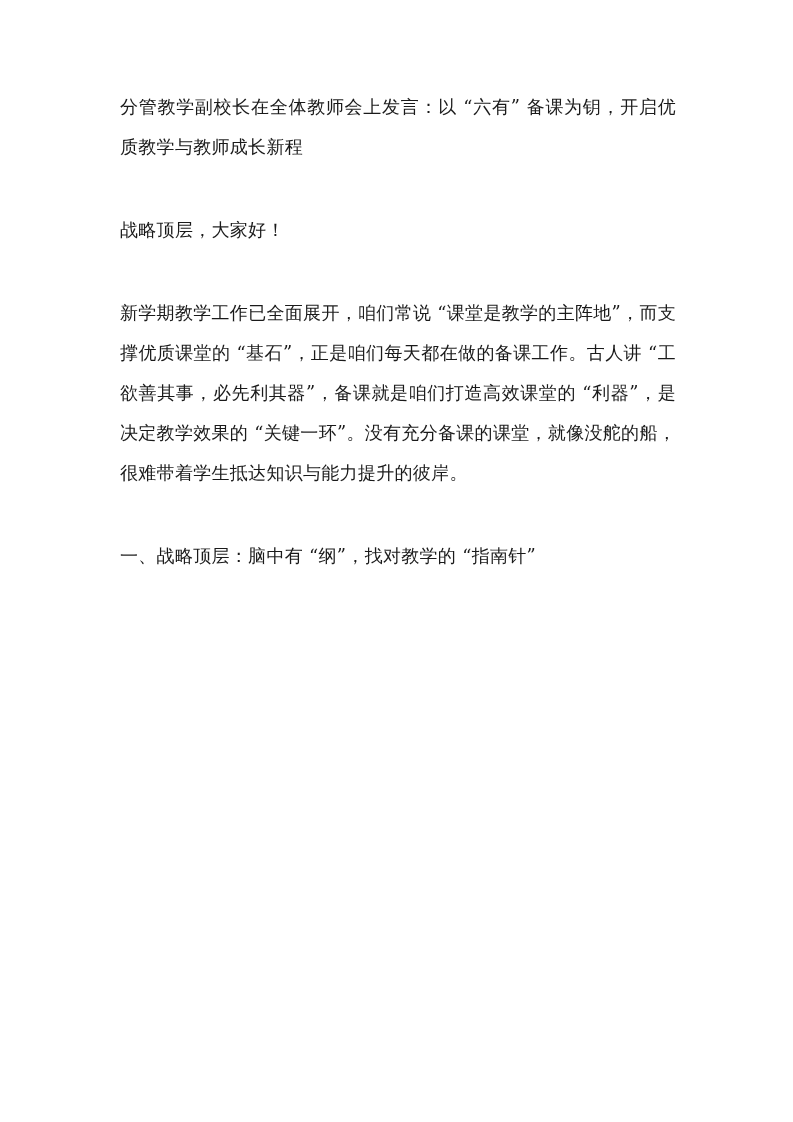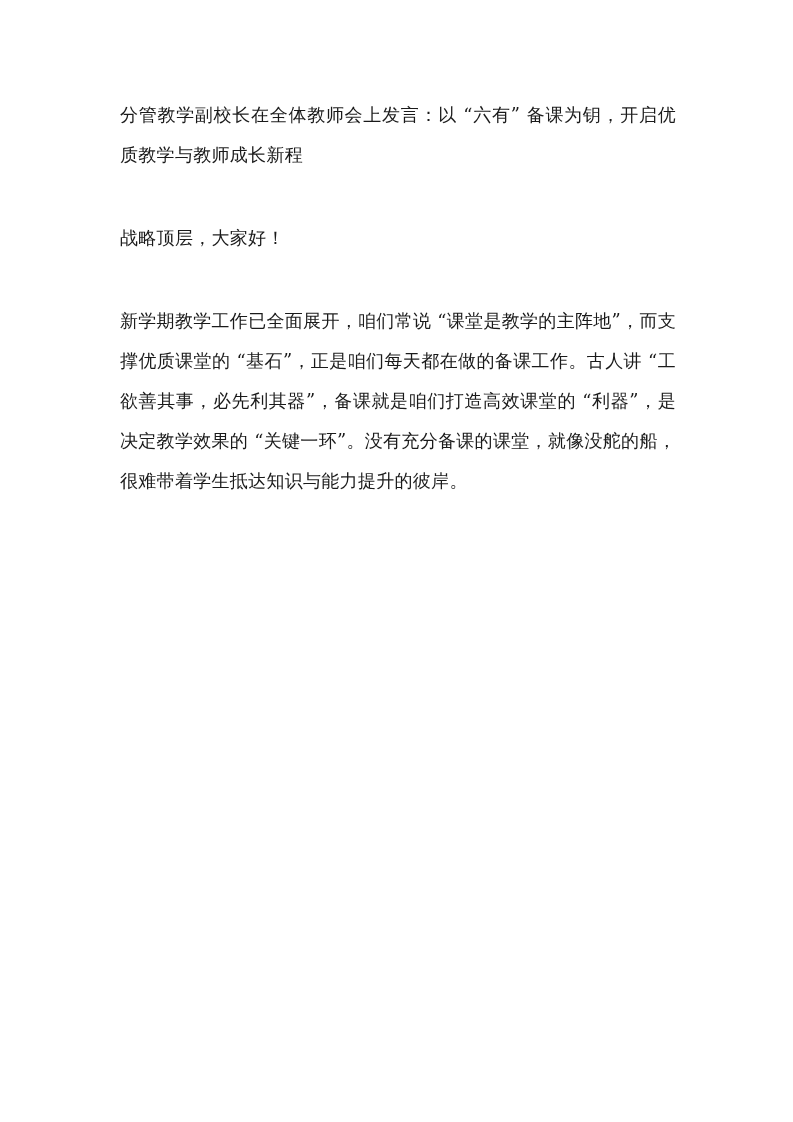--- a/index.html
+++ b/index.html
@@ -11,21 +11,21 @@
     width: 793px;
     height: 1122px;
     position: relative;
     overflow: hidden;
     font-family: "DejaVu Serif", "Liberation Serif", serif;
     color: #1a1a1a;
   }
   .page {
     position: absolute;
     left: 120px;
-    top: 95px;
+    top: 87px;
     width: 556px;
   }
   .para {
     margin: 0 0 43px 0;
     font-size: 18px;
     line-height: 40px;
     text-align: justify;
     text-justify: inter-character;
     letter-spacing: 0.3px;
   }
@@ -33,13 +33,14 @@
     margin-bottom: 43px;
   }
 </style>
 </head>
 <body>
 
 <div class="page">
   <p class="para title">分管教学副校长在全体教师会上发言：以 “六有” 备课为钥，开启优质教学与教师成长新程</p>
   <p class="para">战略顶层，大家好！</p>
   <p class="para">新学期教学工作已全面展开，咱们常说 “课堂是教学的主阵地”，而支撑优质课堂的 “基石”，正是咱们每天都在做的备课工作。古人讲 “工欲善其事，必先利其器”，备课就是咱们打造高效课堂的 “利器”，是决定教学效果的 “关键一环”。没有充分备课的课堂，就像没舵的船，很难带着学生抵达知识与能力提升的彼岸。</p>
+  <p class="para">一、战略顶层：脑中有 “纲”，找对教学的 “指南针”</p>
 </div>
 
 </body></html>

